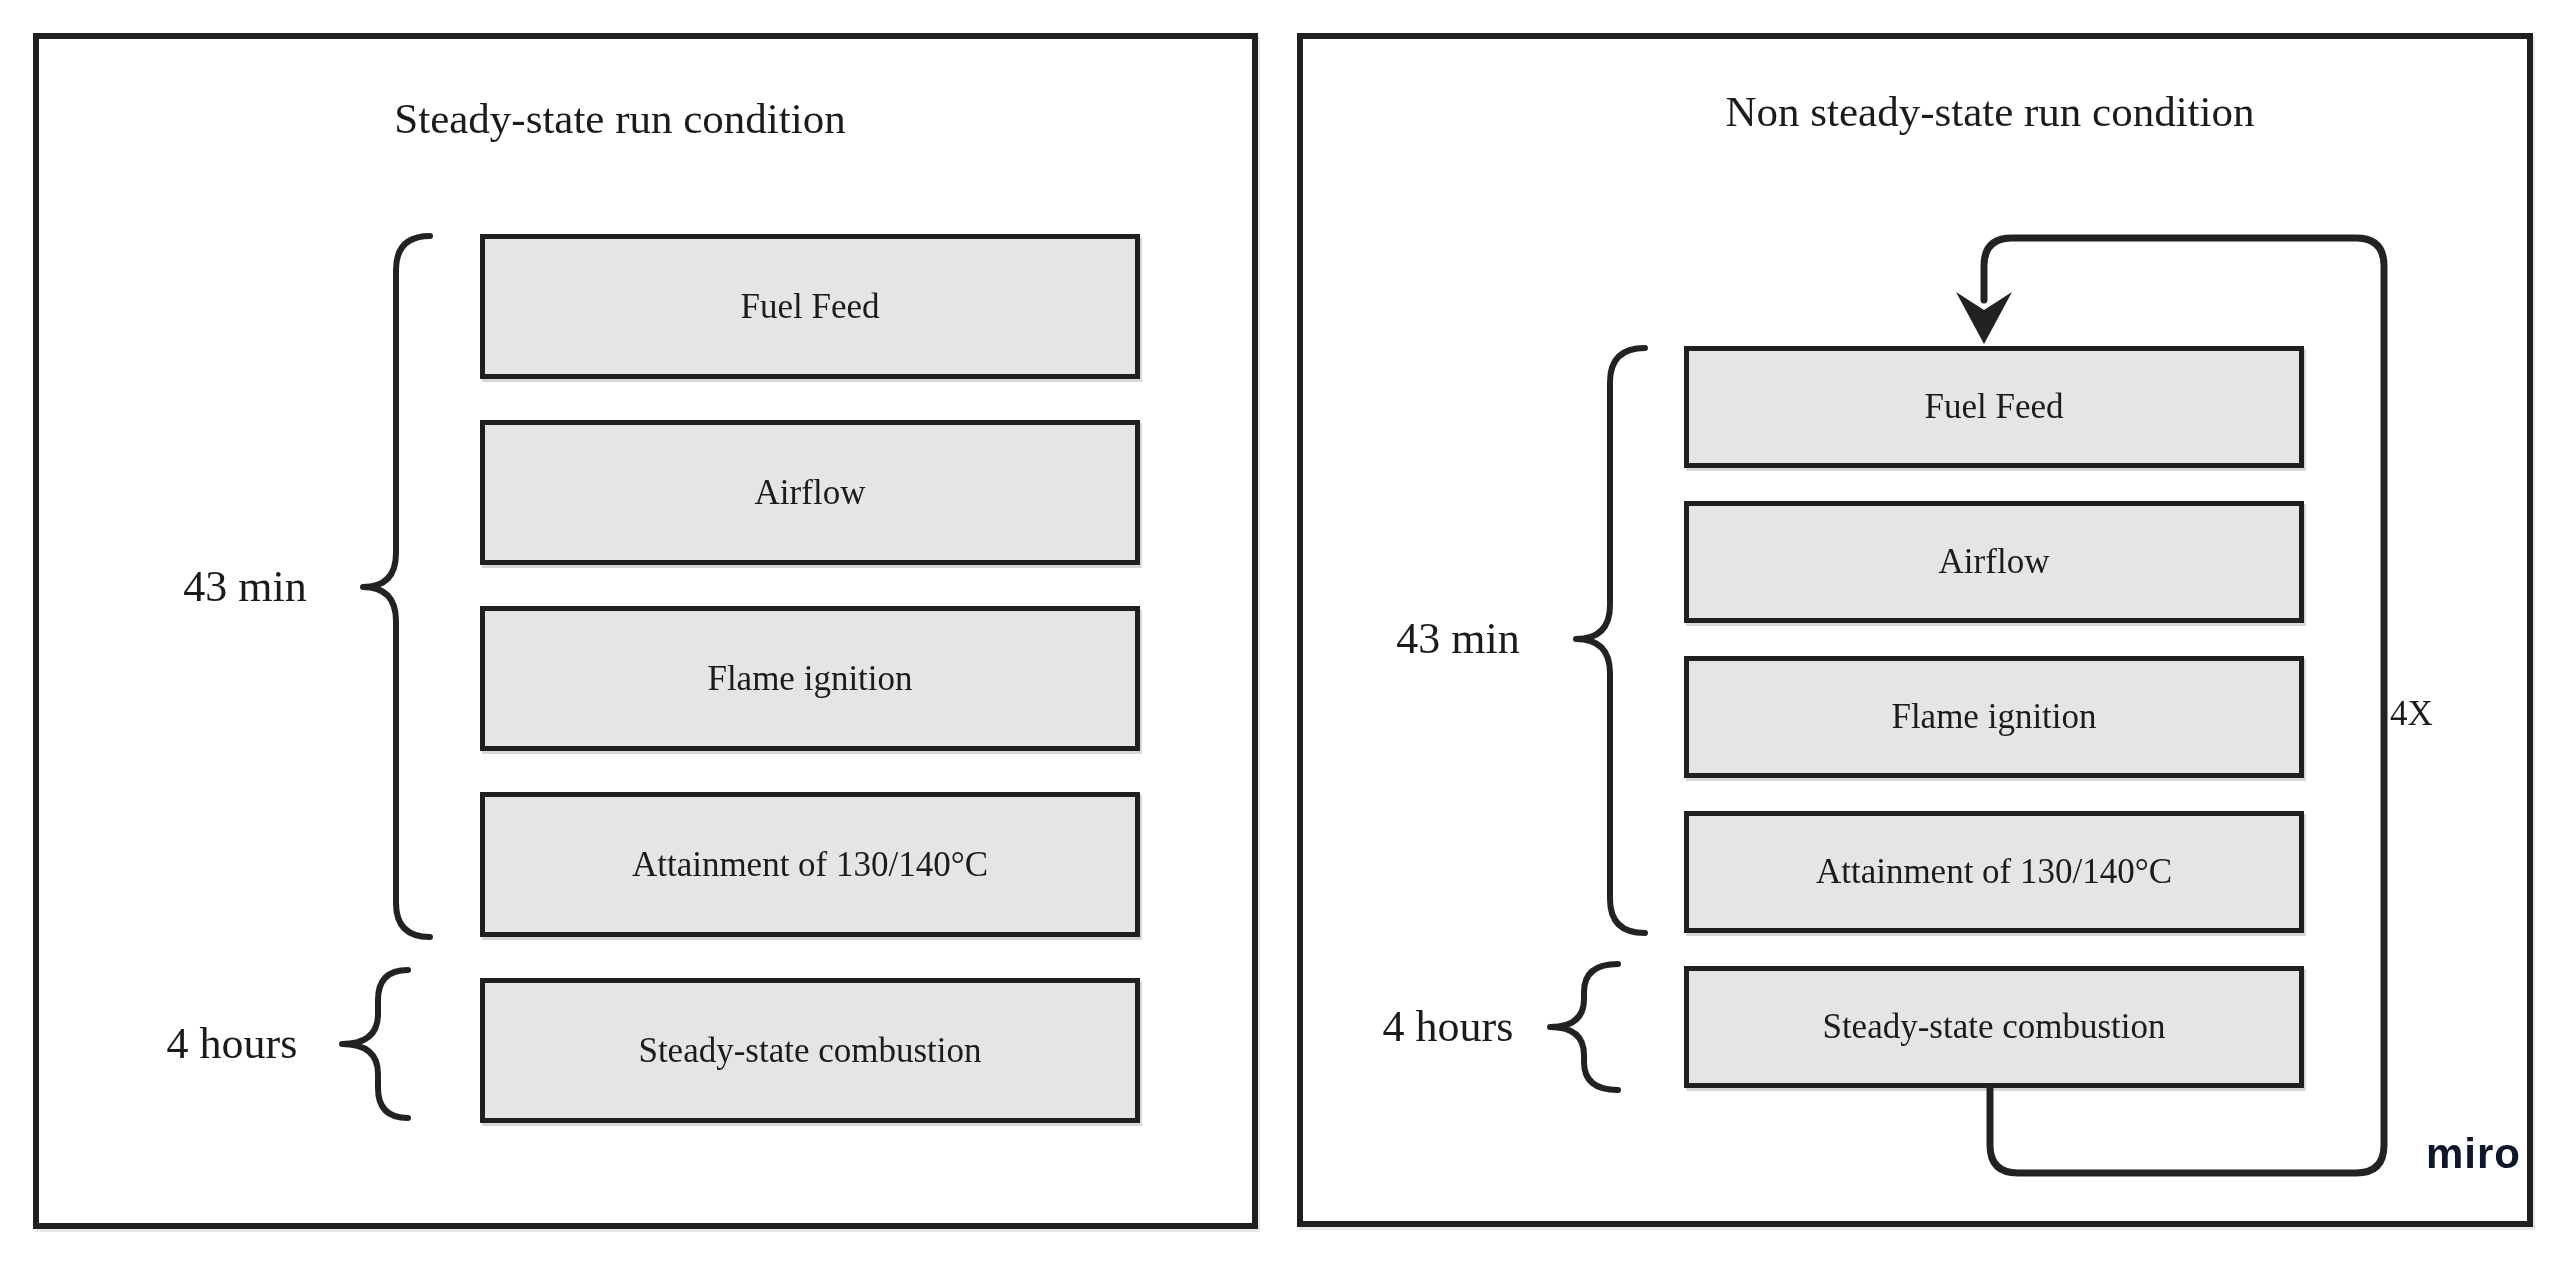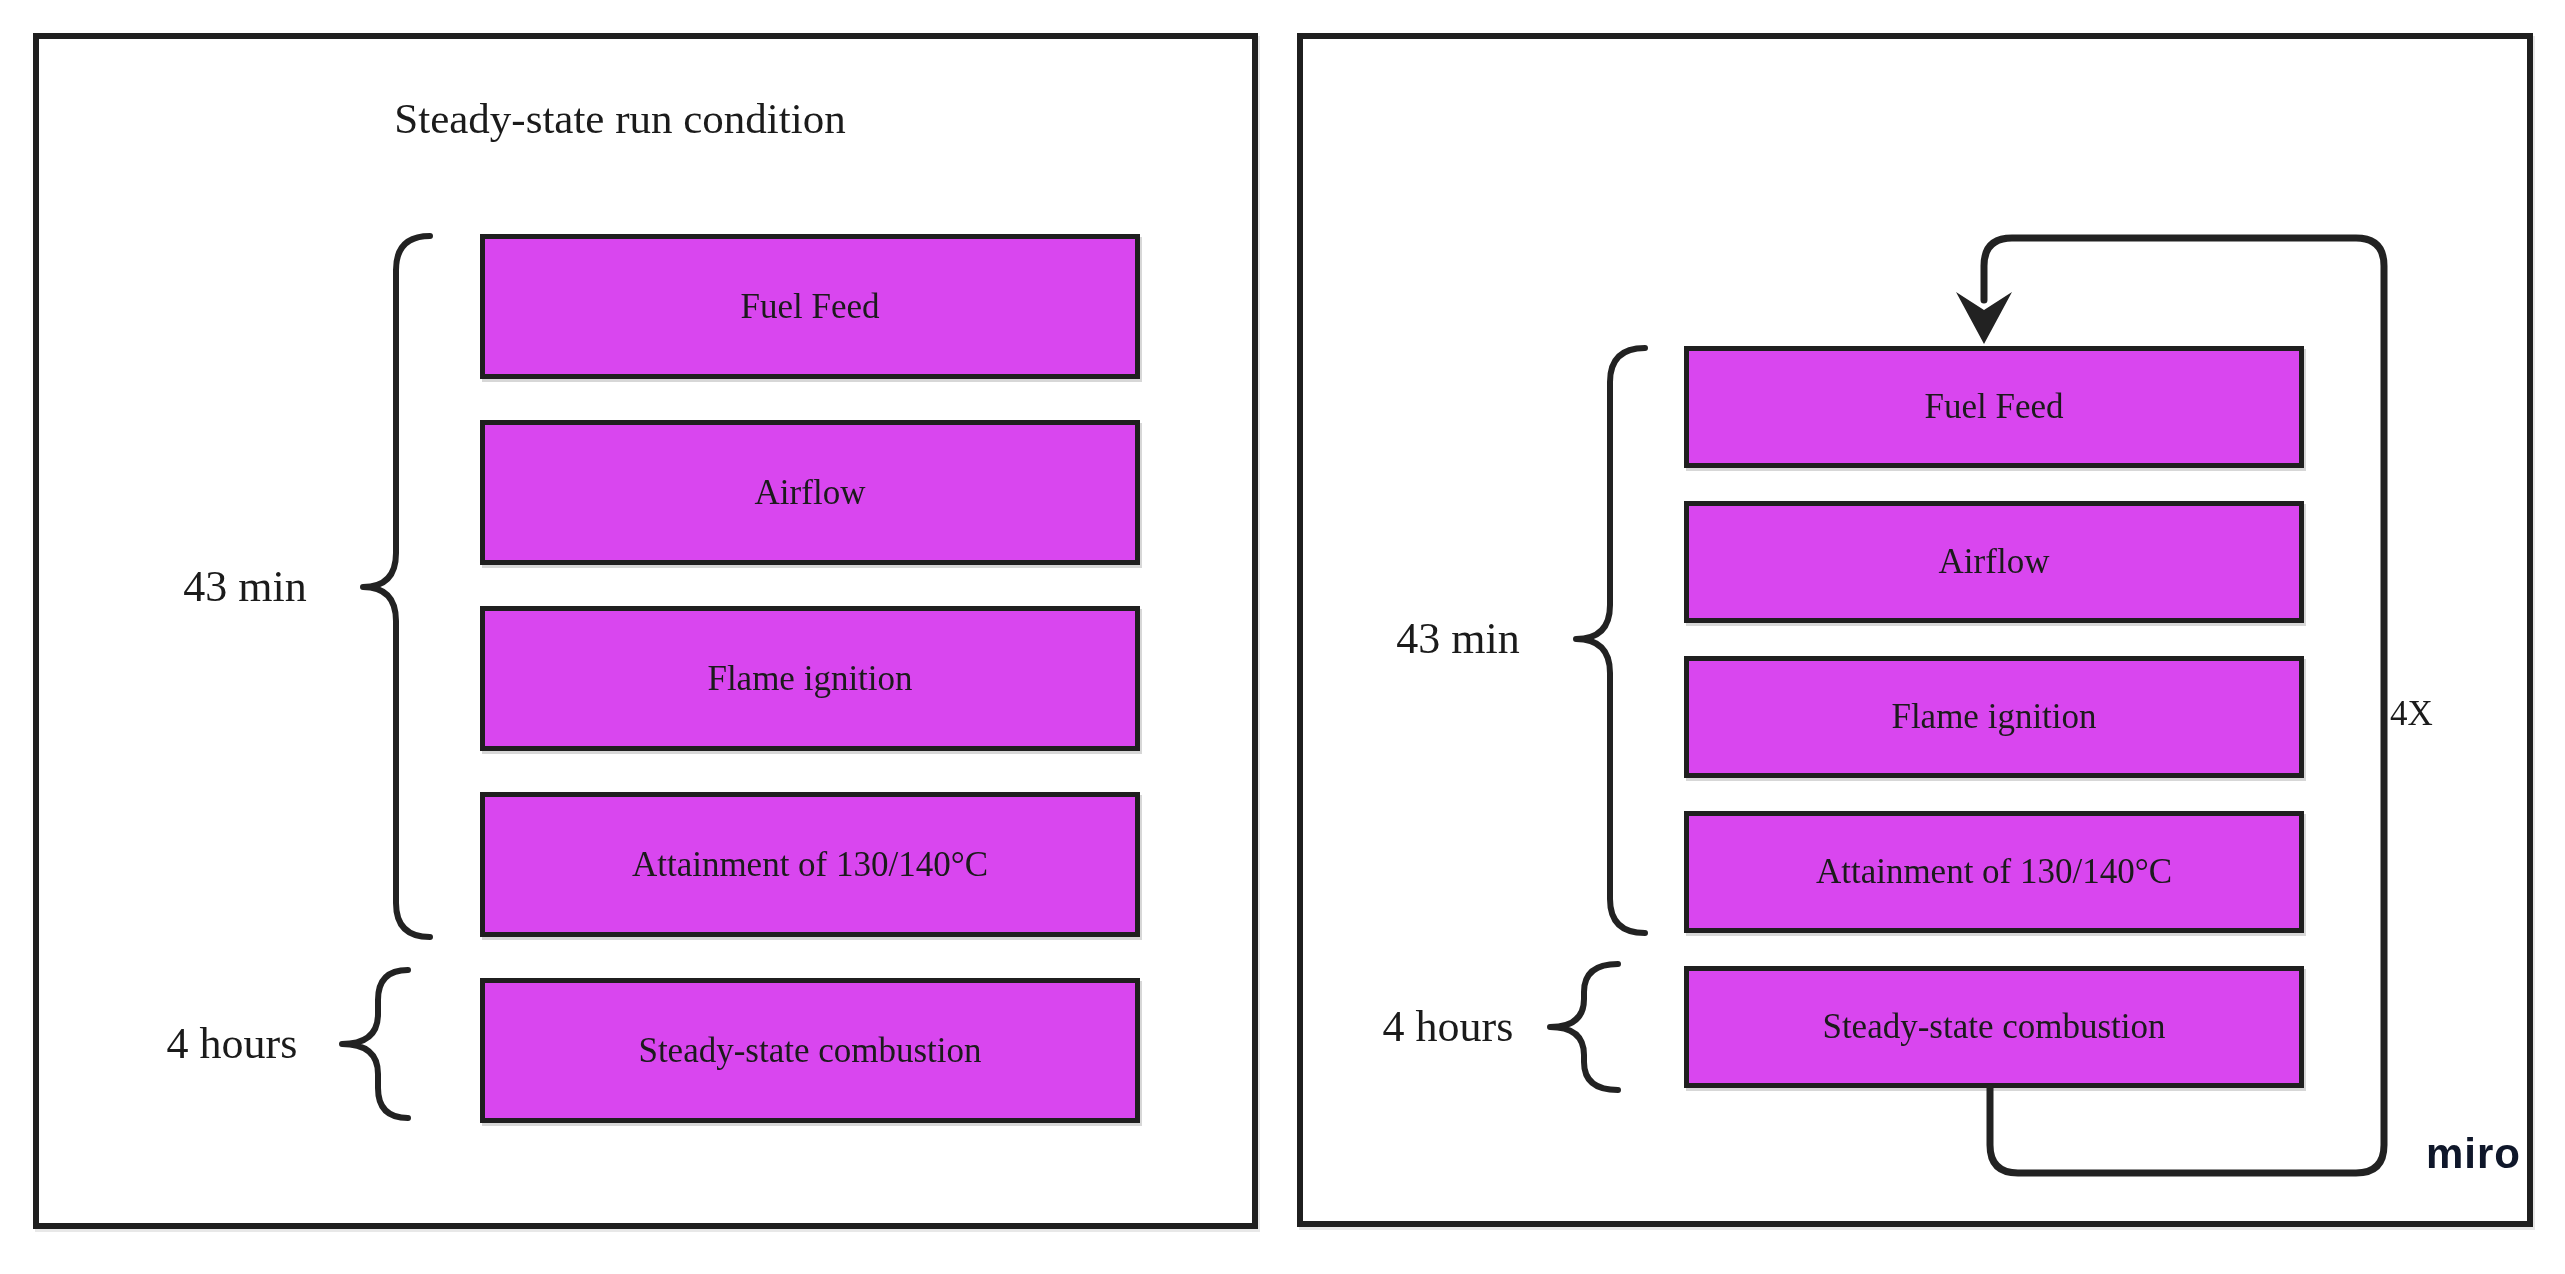--- a/index.html
+++ b/index.html
@@ -29,21 +29,21 @@
     font-size: 43px;
     line-height: 52px;
     color: #1b1b1b;
     white-space: nowrap;
   }
   #title-left  { left: 220px;  top: 93px; }
   #title-right { left: 1590px; top: 86px; }
 
   .stepbox {
     position: absolute;
-    background: #d946ef;
+    background: #e5e5e5;
     border: 5px solid #1f1f1f;
     box-sizing: border-box;
     box-shadow: 2px 3px 0 rgba(33,33,33,0.18);
     display: flex;
     align-items: center;
     justify-content: center;
   }
   .stepbox .steplabel {
     font-size: 35px;
     line-height: 40px;
@@ -106,20 +106,21 @@
 </style>
 </head>
 <body>
 
 <div id="stage">
 
   <div class="panel" id="panel-left"></div>
   <div class="panel" id="panel-right"></div>
 
   <div class="title" id="title-left">Steady-state run condition</div>
+  <div class="title" id="title-right">Non steady-state run condition</div>
 
   <div class="stepbox lbox" id="lbox-0">
     <span class="steplabel">Fuel Feed</span>
   </div>
   <div class="stepbox lbox" id="lbox-1">
     <span class="steplabel">Airflow</span>
   </div>
   <div class="stepbox lbox" id="lbox-2">
     <span class="steplabel">Flame ignition</span>
   </div>

